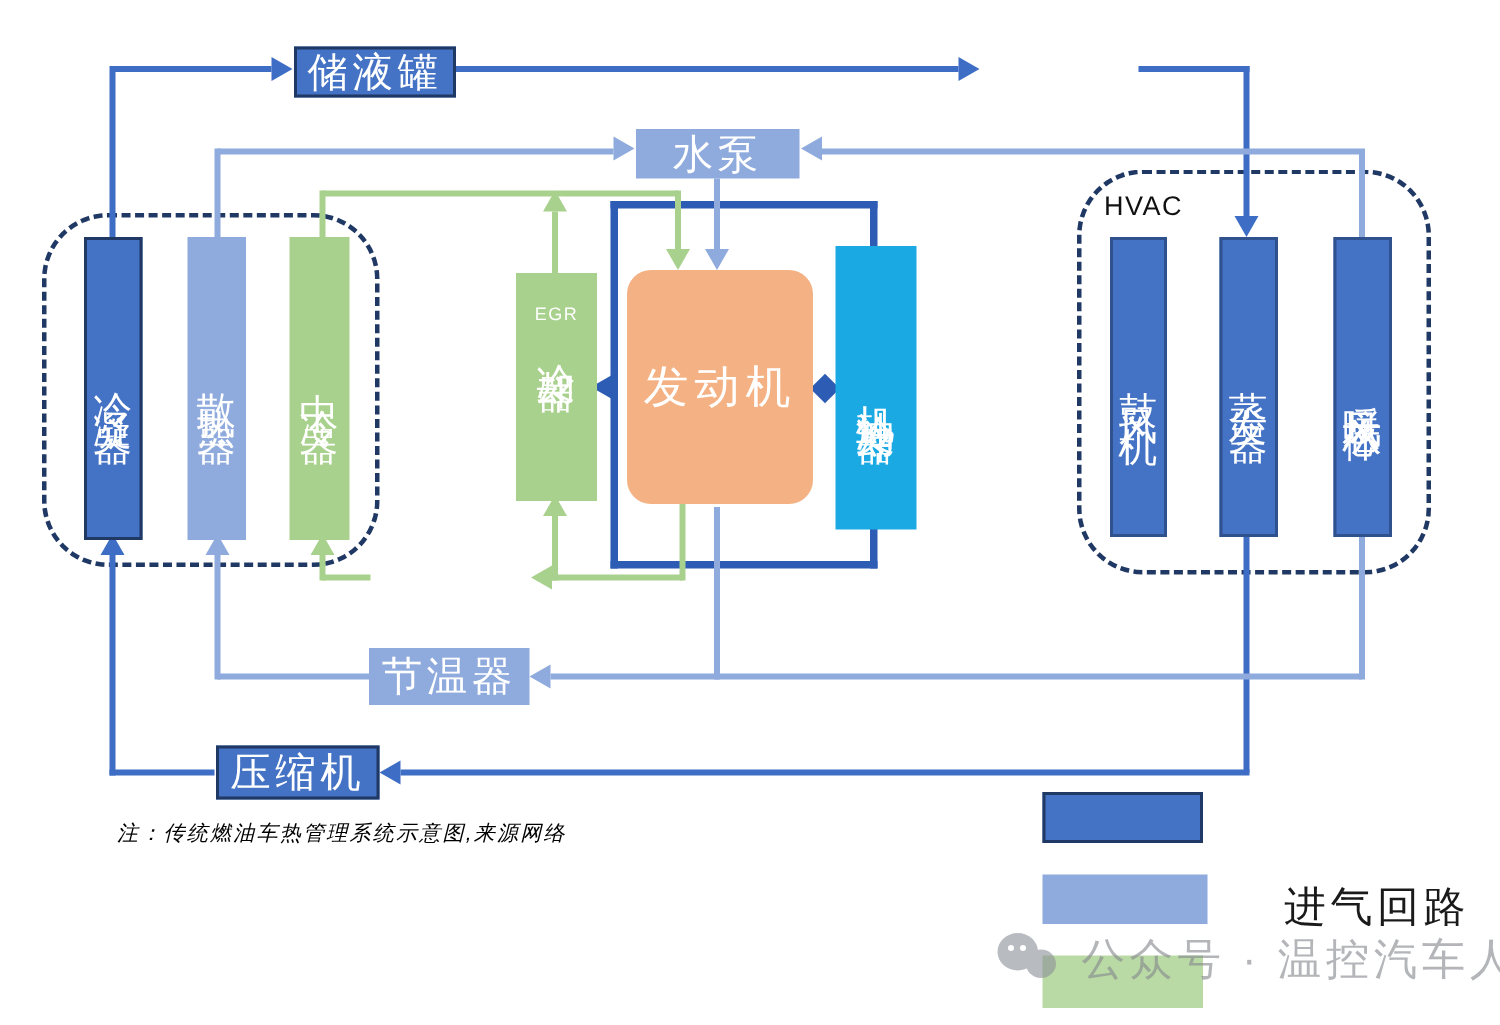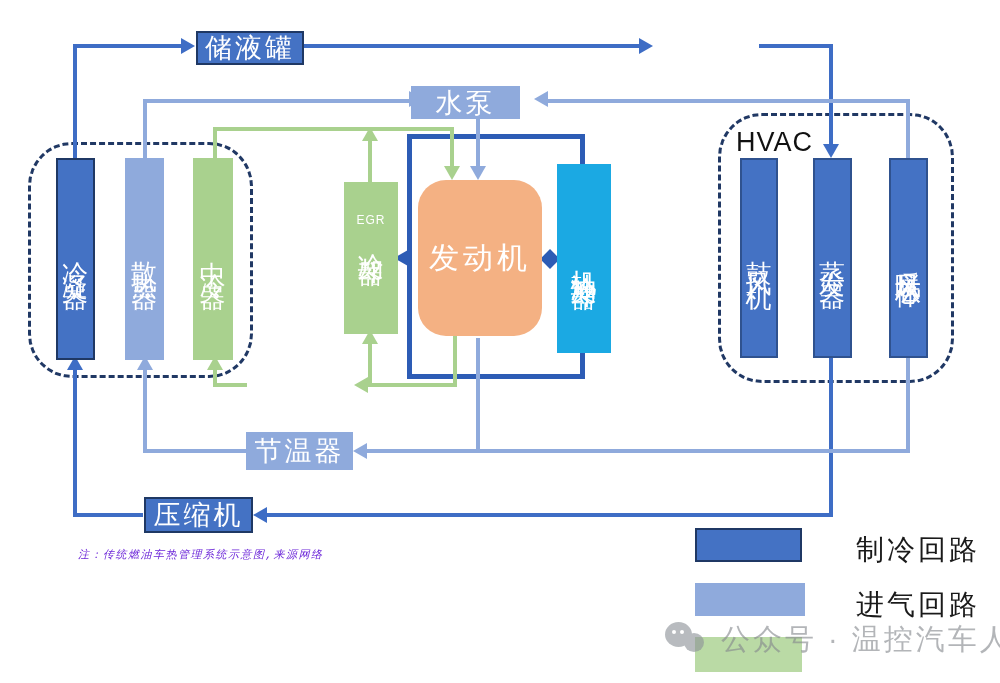--- a/index.html
+++ b/index.html
@@ -35,31 +35,31 @@
   .vtext{writing-mode:vertical-rl;text-orientation:upright;font-size:26px;letter-spacing:12px;
          font-weight:500;line-height:1;}
   .vtight{letter-spacing:4px;}
   .darkbox{background:var(--dark);border:2px solid var(--navy);}
   .thinborder{background:var(--dark);border:2px solid #2F528F;}
   .bluebox{background:var(--lightblue);}
   .greenbox{background:var(--green);}
   .dash{position:absolute;border:3px dashed #203864;border-radius:44px;z-index:1;background:transparent;}
   .diamond{position:absolute;width:14px;height:14px;background:var(--lc);transform:rotate(45deg);z-index:4;}
   
-  #engine{background:var(--engine);border-radius:28px;font-size:30px;letter-spacing:4px;}
+  #engine{background:var(--engine);border-radius:16px;font-size:30px;letter-spacing:4px;}
   #oilcooler{background:var(--oil);}
-  #egr{background:var(--green);flex-direction:column;justify-content:flex-start;padding-top:31px;}
+  #egr{background:var(--green);flex-direction:column;justify-content:flex-start;padding-top:20px;}
   #egr .egr-small{font-size:12px;letter-spacing:1px;margin-bottom:6px;}
-  #hvac-label{position:absolute;left:736px;top:127px;font-size:27px;color:#111;z-index:2;letter-spacing:1px;}
+  #hvac-label{position:absolute;left:736px;top:127px;font-size:18px;color:#111;z-index:2;letter-spacing:1px;}
   
   .sw{position:absolute;z-index:5;box-sizing:border-box;}
   .lg-label{position:absolute;font-size:28px;color:#1a1a1a;letter-spacing:3px;z-index:9;}
   
-  #note{position:absolute;left:78px;top:547px;font-size:11px;color:#6d28d9;z-index:5;
-        font-family:Liberation Mono, monospace;font-style:italic;letter-spacing:1.5px;}
+  #note{position:absolute;left:78px;top:547px;font-size:14px;color:#000000;z-index:5;
+        font-family:Liberation Sans, sans-serif;font-style:italic;letter-spacing:1.5px;}
   #watermark{position:absolute;left:665px;top:620px;display:flex;align-items:center;gap:12px;
              z-index:8;opacity:0.62;}
   #watermark .wm-text{font-size:29px;color:#85898e;letter-spacing:3px;white-space:nowrap;}
   .wm-icon{position:relative;width:44px;height:36px;}
   .wm-icon .b1{position:absolute;left:0;top:0;width:27px;height:25px;border-radius:50%;background:#8d9399;}
   .wm-icon .b2{position:absolute;left:19px;top:11px;width:20px;height:19px;border-radius:50%;background:#8d9399;}
   .wm-icon .e1,.wm-icon .e2{position:absolute;width:4px;height:4px;border-radius:50%;background:#fff;top:8px;}
   .wm-icon .e1{left:7px;} .wm-icon .e2{left:15px;}
 </style>
 </head>
@@ -122,21 +122,21 @@
   <div class="ar ar-u c-g" style="left:362px;top:330px;"></div>
   <div class="ln c-g" style="left:215px;top:383px;width:32px;height:4px;"></div>
   <div class="ln c-g" style="left:213px;top:368px;width:4px;height:19px;"></div>
   <div class="ar ar-u c-g" style="left:207px;top:356px;"></div>
 
   <div class="box darkbox hbox" style="left:196px;top:31px;width:108px;height:34px;">
     <span>储液罐</span>
     </div>
 
 
-  <div class="box bluebox hbox" style="left:411px;top:86px;width:109px;height:33px;">
+  <div class="box bluebox hbox" style="left:424px;top:86px;width:109px;height:33px;">
     <span>水泵</span>
     </div>
 
   <div class="box darkbox" style="left:56px;top:158px;width:39px;height:202px;">
     <span class="vtext">冷凝器</span>
     </div>
 
   <div class="box bluebox" style="left:125px;top:158px;width:39px;height:202px;">
     <span class="vtext">散热器</span>
     </div>
@@ -175,21 +175,20 @@
     <span>压缩机</span>
     </div>
 
   <div class="box bluebox hbox" style="left:246px;top:432px;width:107px;height:38px;">
     <span>节温器</span>
     </div>
 
   <div id="note">注：传统燃油车热管理系统示意图,来源网络</div>
 
   <div class="sw" style="left:695px;top:528px;width:107px;height:34px;background:var(--dark);border:2px solid var(--navy);"></div>
-  <div class="lg-label" style="left:856px;top:531px;">制冷回路</div>
 
   <div class="sw" style="left:695px;top:583px;width:110px;height:33px;background:var(--lightblue);"></div>
   <div class="lg-label" style="left:856px;top:586px;">进气回路</div>
 
   <div class="sw" style="left:695px;top:637px;width:107px;height:35px;background:var(--green);opacity:.8;z-index:2;"></div>
 
   <div id="watermark">
     <span class="wm-icon">
       <span class="b1"></span>
         <span class="e1"></span>

